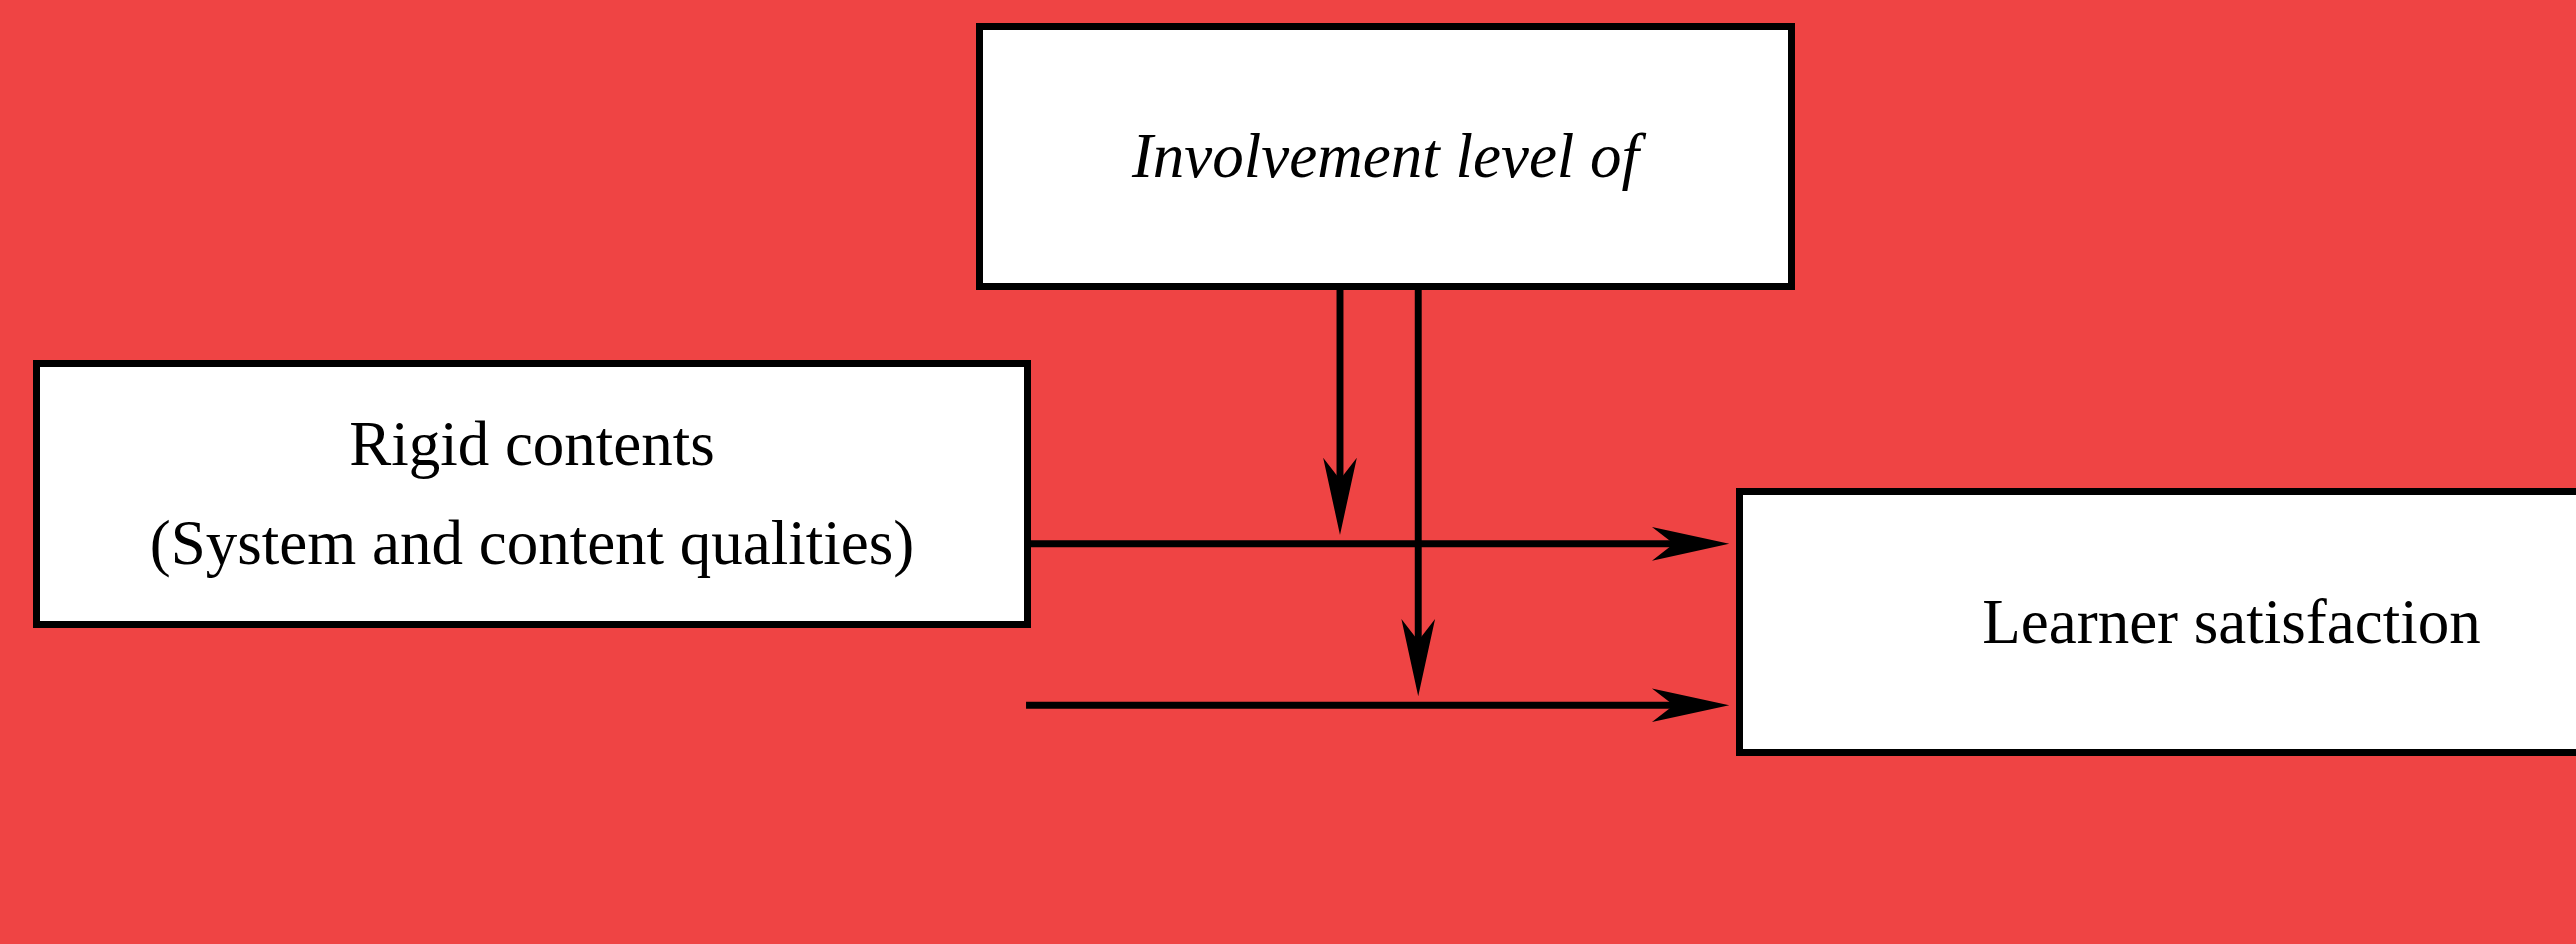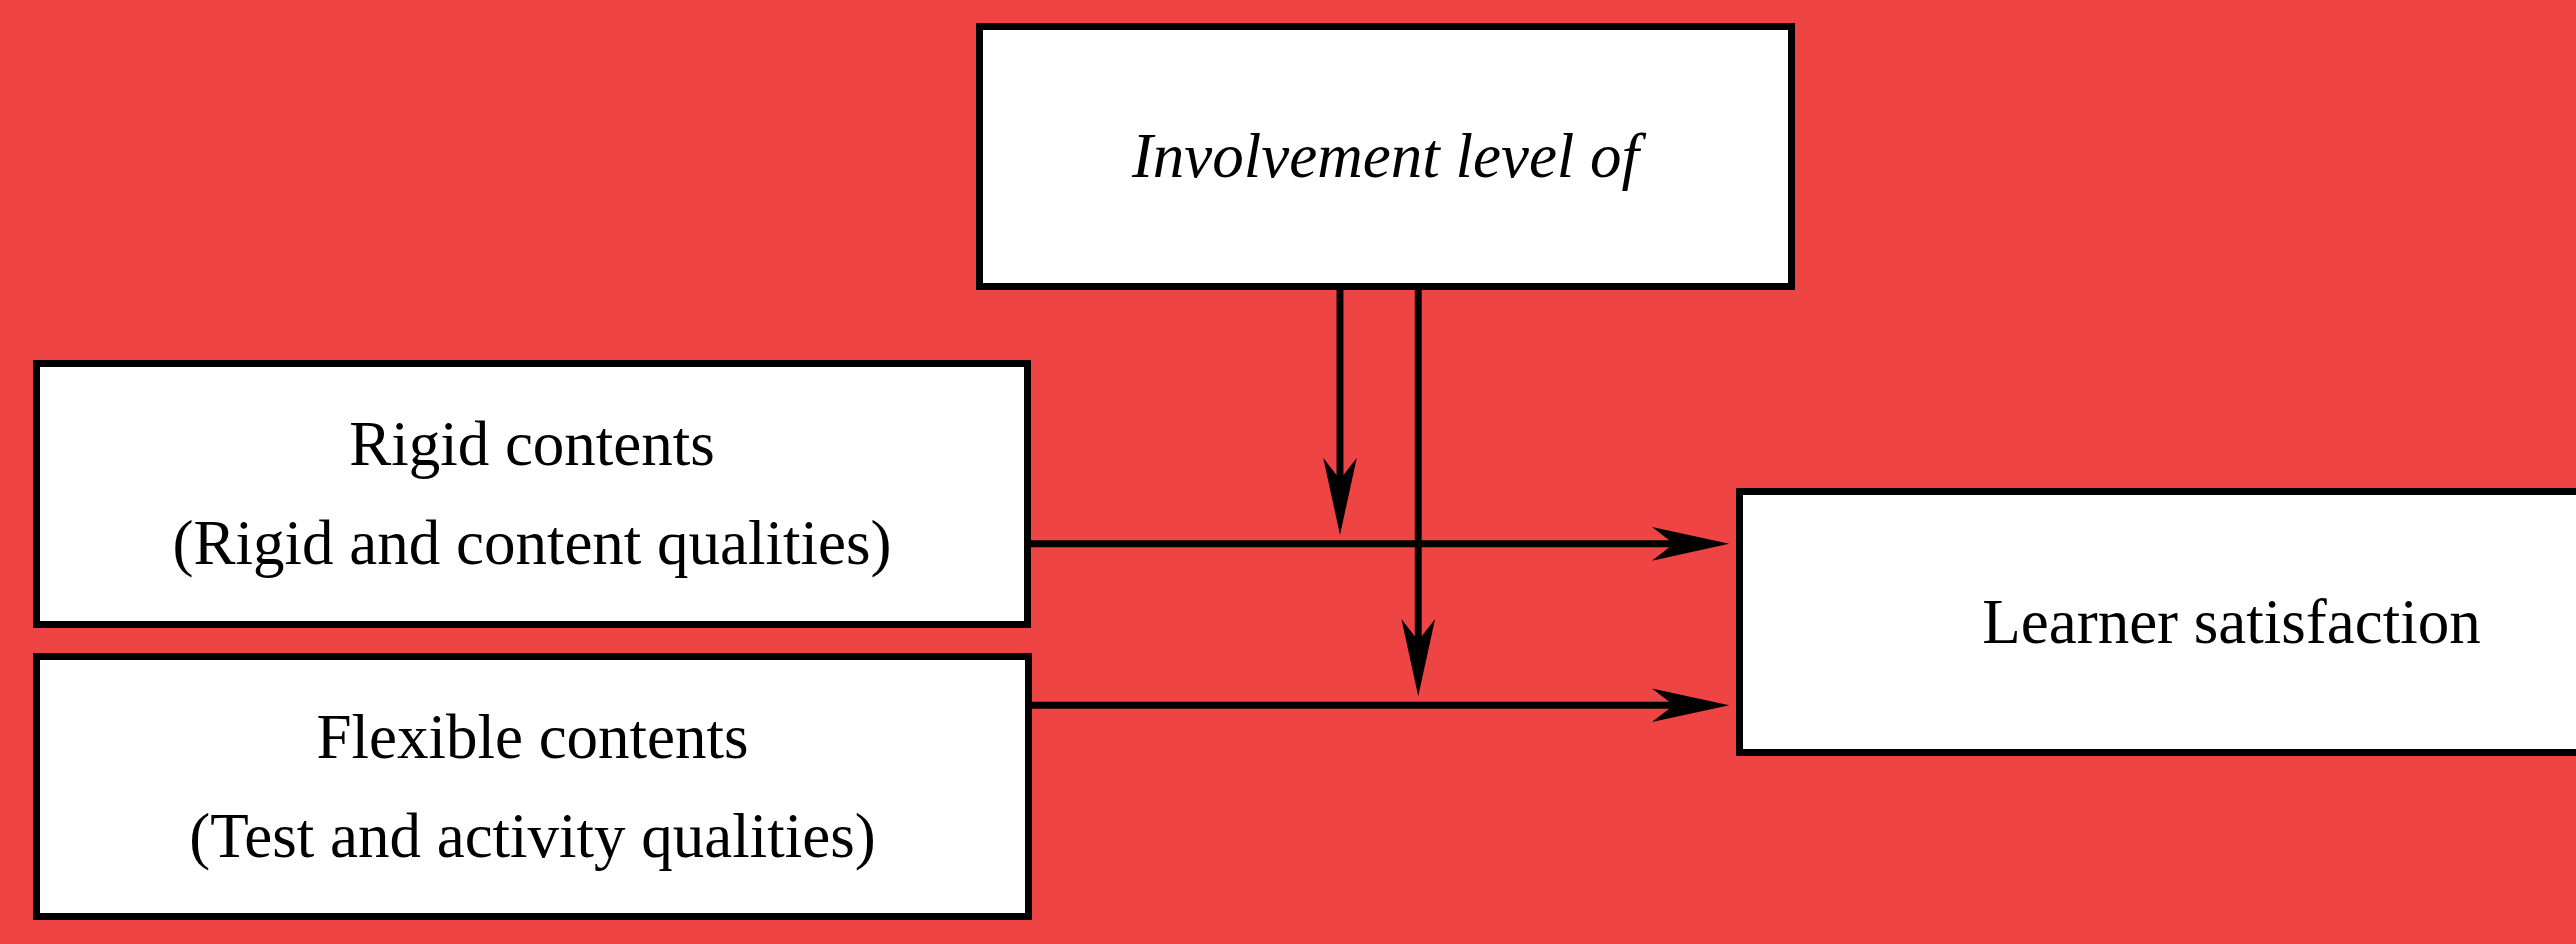--- a/index.html
+++ b/index.html
@@ -74,26 +74,22 @@
     <line x1="1432" y1="288" x2="1432" y2="651" stroke="#000000" stroke-width="7"></line>
     <path d="M1432,703 L1415,625 L1432,647 L1449,625 Z" fill="#000000"></path>
   </svg>
 
   <div class="node node-moderator">
     <div class="line">Involvement level of</div>
   </div>
 
   <div class="node node-rigid">
     <div class="line">Rigid contents</div>
-    <div class="line">(Rigid and content qualities)</div>
+    <div class="line">(System and content qualities)</div>
   </div>
 
-  <div class="node node-flexible">
-    <div class="line">Flexible contents</div>
-    <div class="line">(Test and activity qualities)</div>
-  </div>
 
   <div class="node node-outcome">
     <div class="line">Learner satisfaction</div>
   </div>
 
 </div>
 
 
 </body></html>

